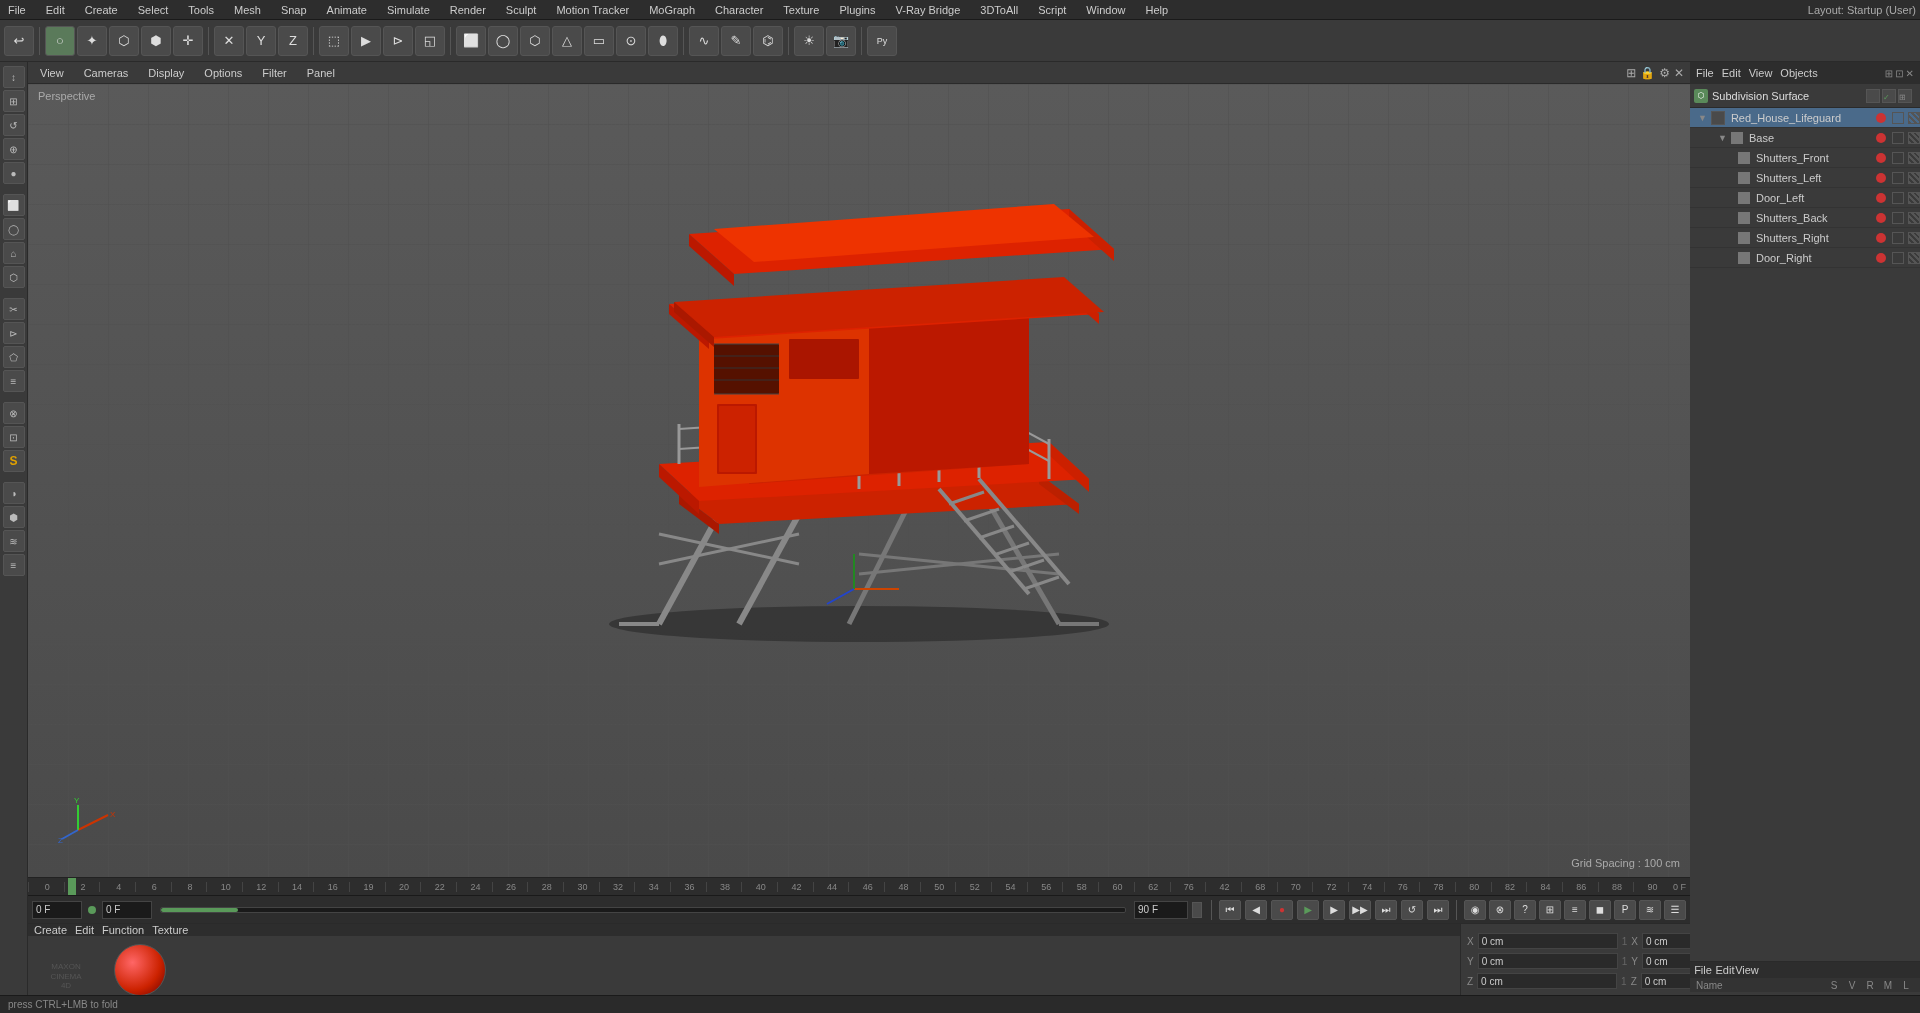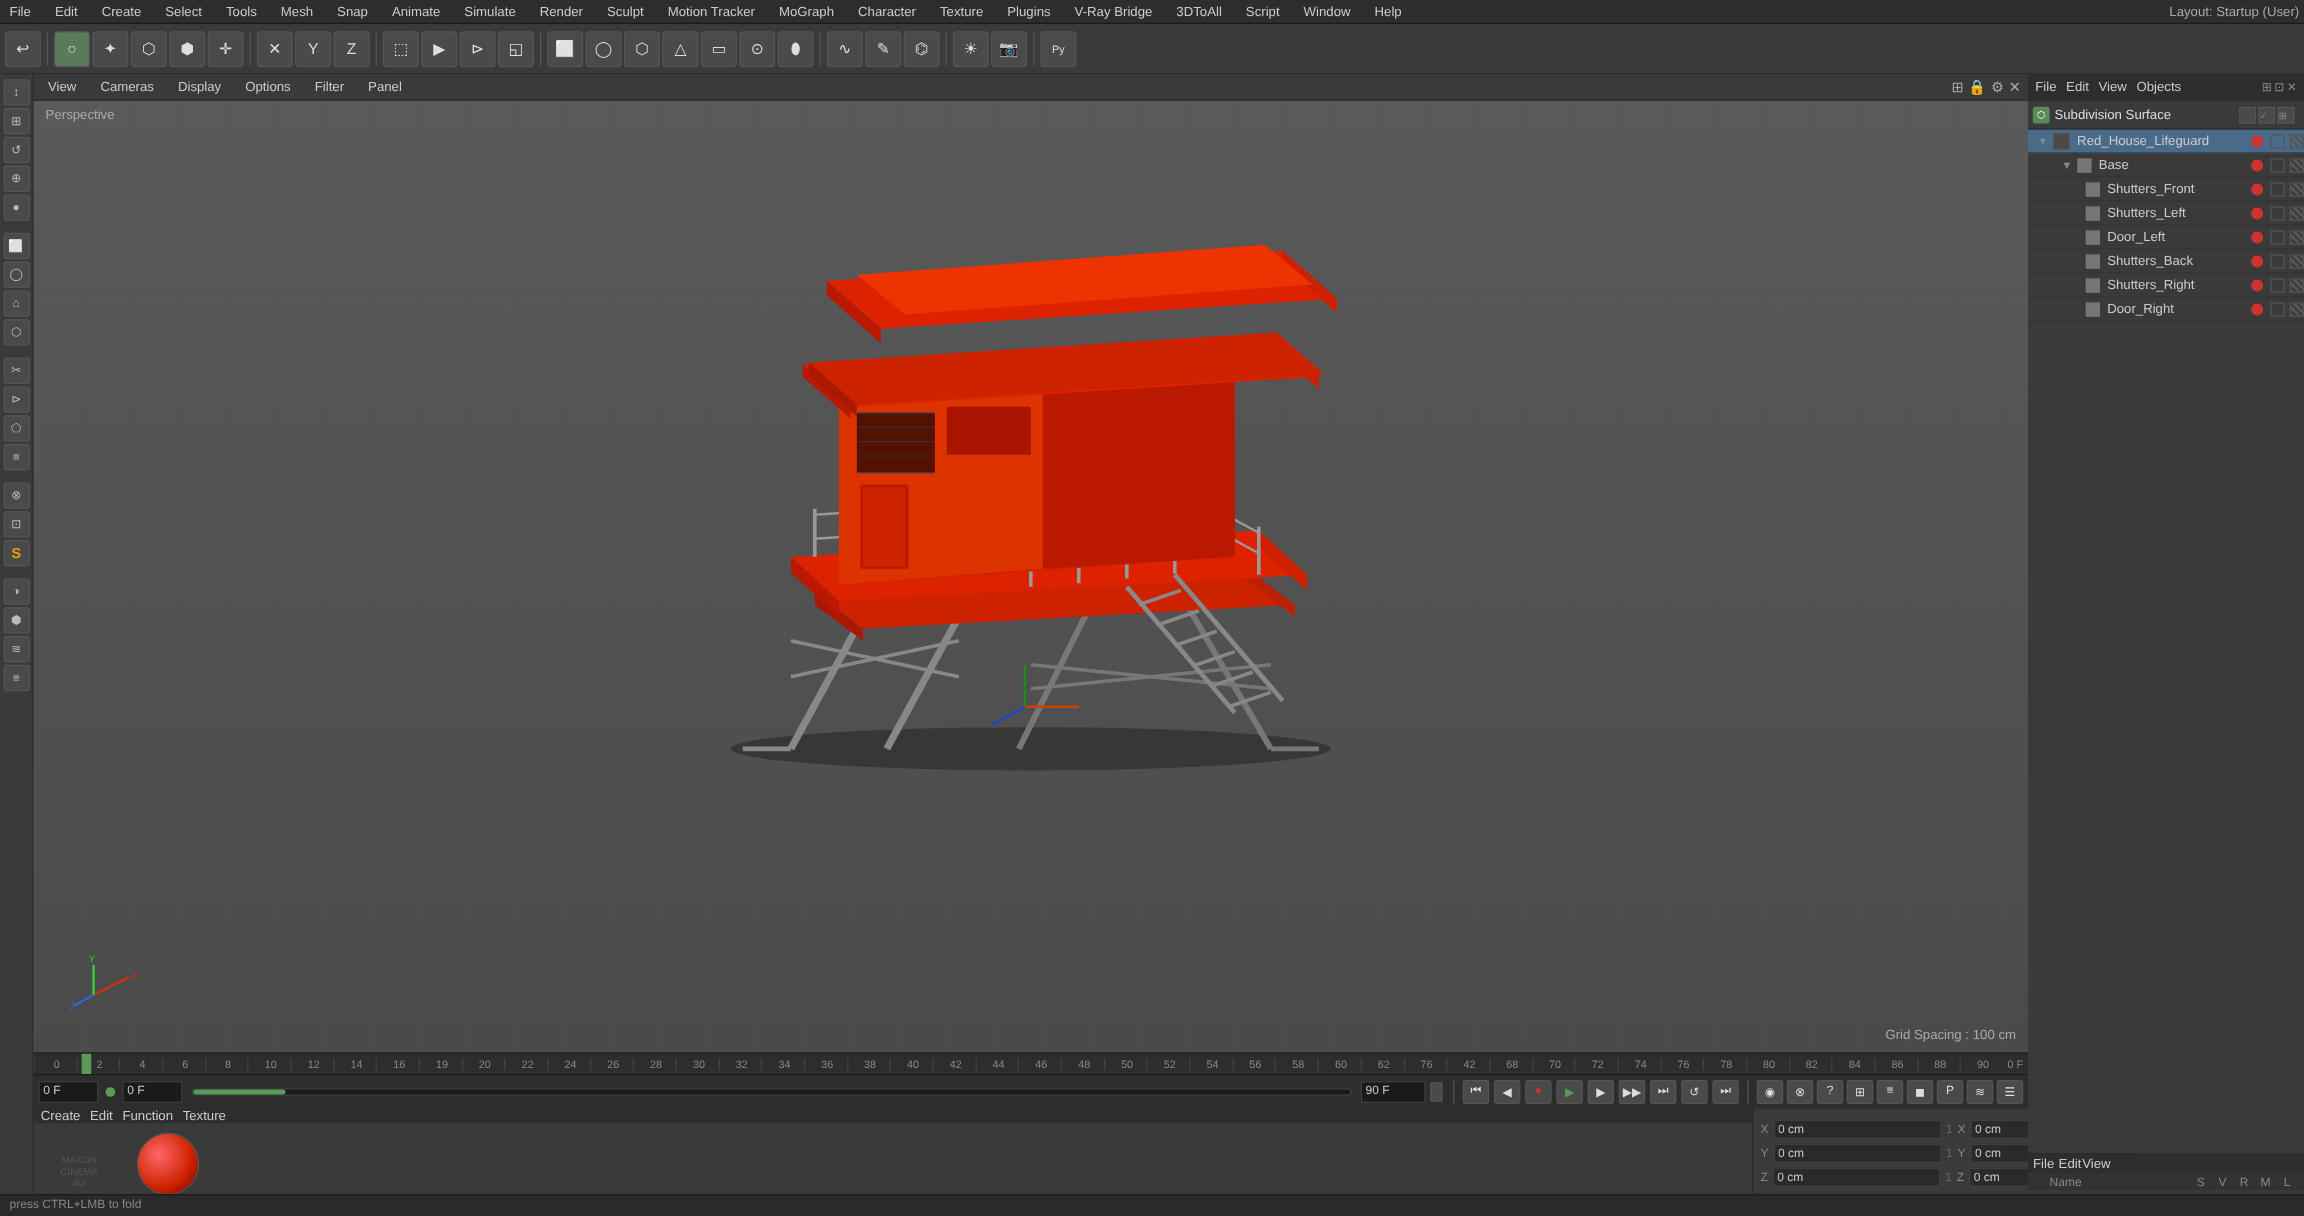--- a/index.html
+++ b/index.html
@@ -625,21 +625,21 @@
     </div>
 
     <div id="obj-manager-bottom" style="background:#3a3a3a;border-top:1px solid #2a2a2a;min-height:52px;">
       <div id="obj-manager-bottom-header" style="height:20px;background:#2d2d2d;display:flex;align-items:center;padding:0 6px;gap:8px;">
         <span class="obj-bot-ctrl" style="background:transparent;border:none;color:#ccc;font-size:11px;">File</span>
         <span class="obj-bot-ctrl" style="background:transparent;border:none;color:#ccc;font-size:11px;">Edit</span>
         <span class="obj-bot-ctrl" style="background:transparent;border:none;color:#ccc;font-size:11px;">View</span>
       </div>
 
       <div style="height:16px;background:#333;display:flex;align-items:center;padding:0 6px;gap:2px;font-size:10px;color:#888;">
-        <span style="flex:1;margin-left:12px;">Name</span>
+        <span style="flex:1;">Name</span>
         <span style="width:16px;text-align:center;">S</span>
         <span style="width:16px;text-align:center;">V</span>
         <span style="width:16px;text-align:center;">R</span>
         <span style="width:16px;text-align:center;">M</span>
         <span style="width:16px;text-align:center;">L</span>
       </div>
 
       <div class="obj-bot-row">
         <div style="width:10px;height:10px;background:#cc3333;border-radius:1px;margin-right:4px;"></div>
         <span class="obj-bot-name">Red_House_Lifeguard</span>

